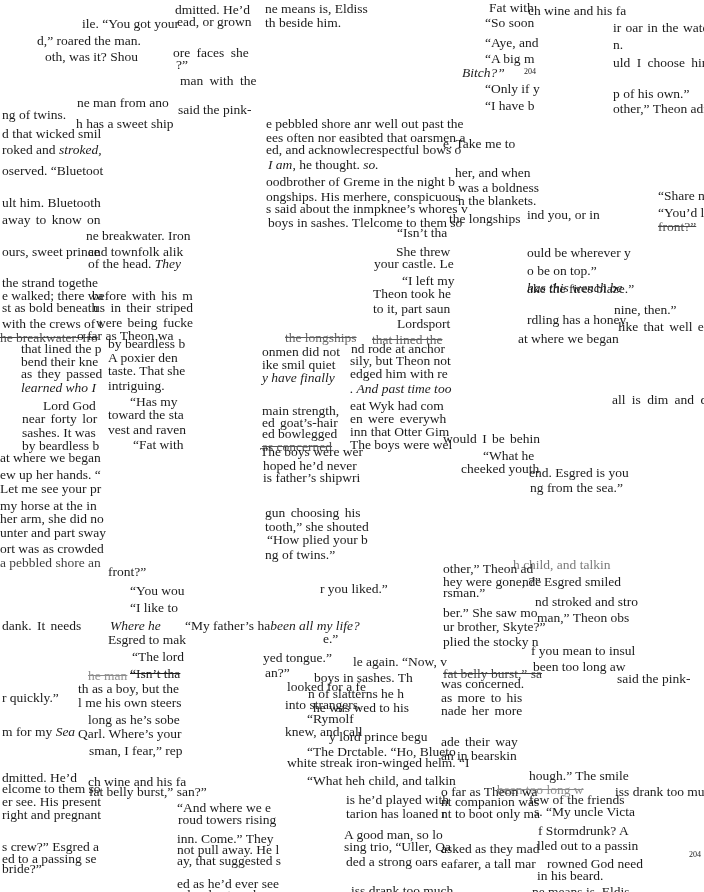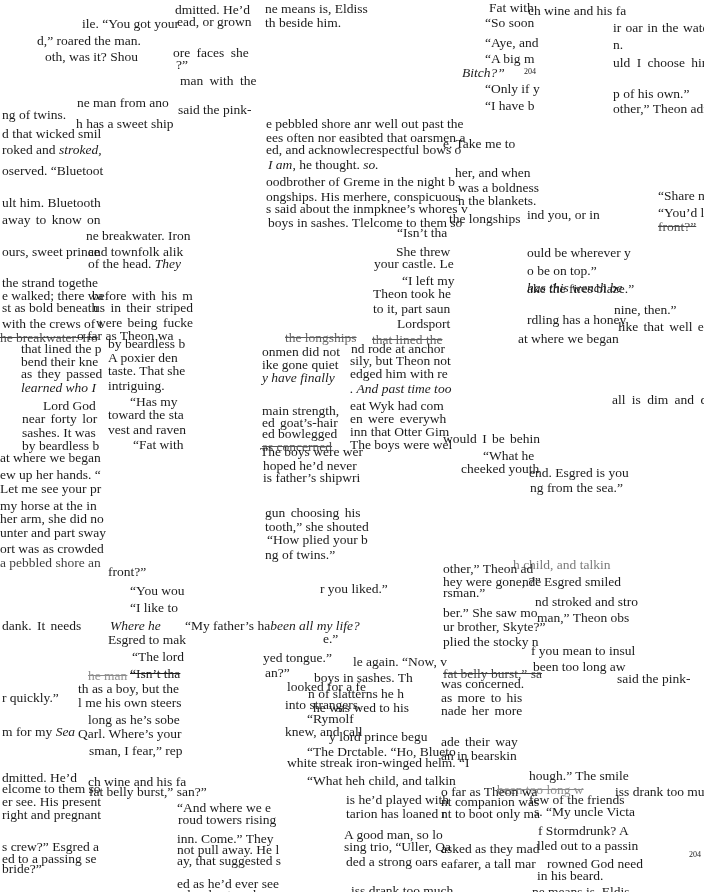--- a/index.html
+++ b/index.html
@@ -132,21 +132,21 @@
     <div class="tl" style="left: 396px; top: 245px;"><span>She threw</span></div>
     <div class="tl" style="left: 374px; top: 257px;"><span>your castle. Le</span></div>
     <div class="tl" style="left: 402px; top: 274px;"><span>“I left my</span></div>
     <div class="tl" style="left: 373px; top: 287px;"><span>Theon took he</span></div>
     <div class="tl" style="left: 373px; top: 302px;"><span>to it, part saun</span></div>
     <div class="tl" style="left: 397px; top: 317px;"><span>Lordsport</span></div>
     <div class="tl strike" style="left: 285px; top: 331px; opacity: 0.7;"><span>the longships</span></div>
     <div class="tl strike" style="left: 372px; top: 333px; opacity: 0.7;"><span>that lined the</span></div>
     <div class="tl" style="left: 262px; top: 345px;"><span>onmen did not</span></div>
     <div class="tl" style="left: 351px; top: 342px;"><span>nd rode at anchor</span></div>
-    <div class="tl" style="left: 262px; top: 358px;"><span>ike gone quiet</span></div>
+    <div class="tl" style="left: 262px; top: 358px;"><span>ike smil quiet</span></div>
     <div class="tl" style="left: 350px; top: 354px;"><span>sily, but Theon not</span></div>
     <div class="tl" style="left: 262px; top: 371px;"><span class="it">y have finally</span></div>
     <div class="tl" style="left: 350px; top: 367px;"><span>edged him with re</span></div>
     <div class="tl" style="left: 350px; top: 382px;"><span class="it">. And past time too</span></div>
     <div class="tl" style="left: 262px; top: 404px;"><span>main strength,</span></div>
     <div class="tl" style="left: 350px; top: 399px;"><span>eat Wyk had com</span></div>
     <div class="tl" style="left: 262px; top: 416px; word-spacing: 2px;"><span>ed goat’s-hair</span></div>
     <div class="tl" style="left: 350px; top: 412px; word-spacing: 2px;"><span>en were everywh</span></div>
     <div class="tl" style="left: 262px; top: 427px;"><span>ed bowlegged</span></div>
     <div class="tl" style="left: 350px; top: 425px;"><span>inn that Otter Gim</span></div>

